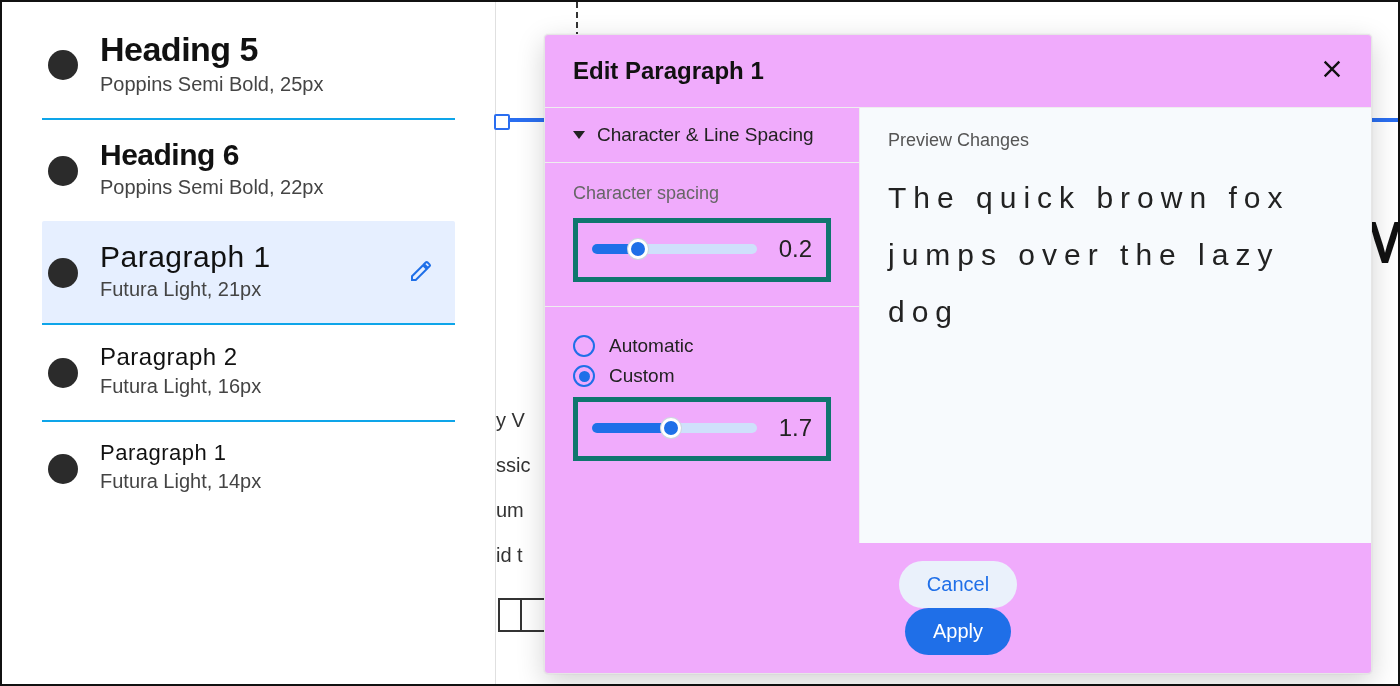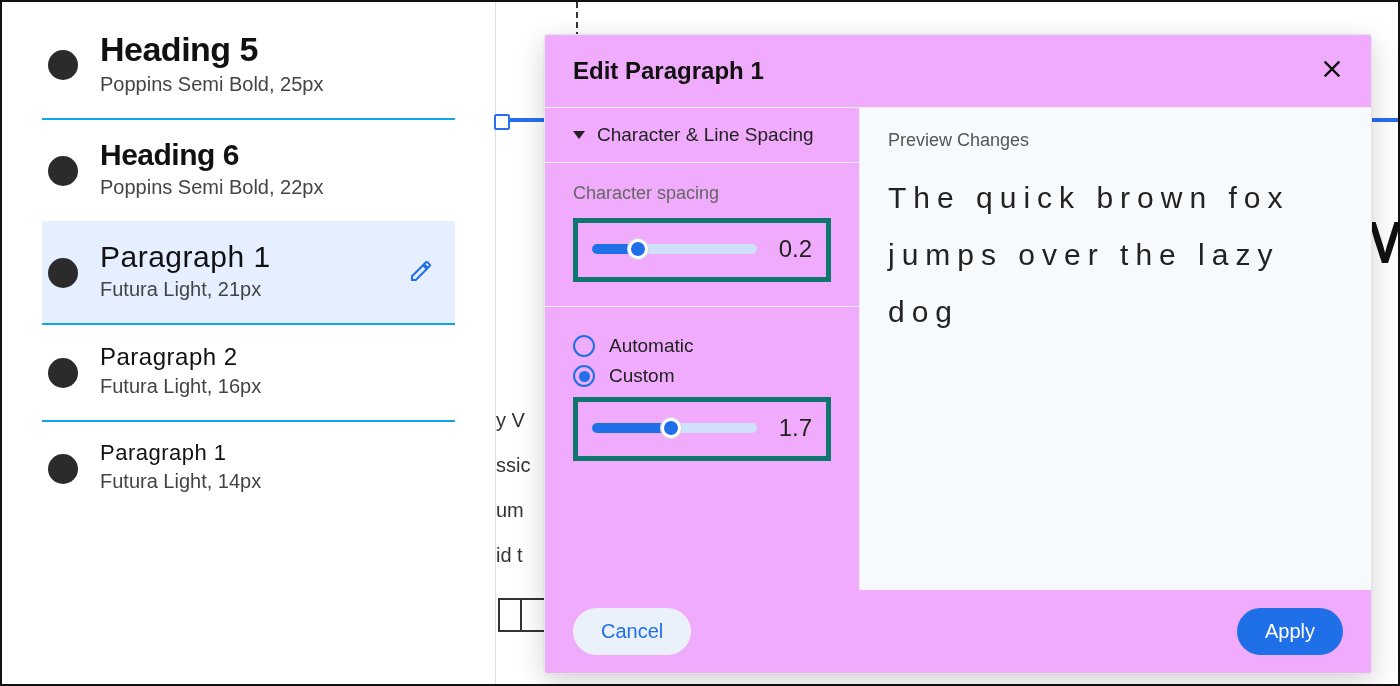--- a/index.html
+++ b/index.html
@@ -46,21 +46,21 @@
   .slider .thumb { position:absolute; top:50%; width:20px; height:20px; border-radius:50%; background:#1f6fe8; border:3px solid #fff; box-shadow:0 0 0 1px #cfd6e0; transform:translate(-50%,-50%); }
   .slider-val { font-size:24px; color:#222; margin-left:auto; }
   .radio-row { display:flex; align-items:center; gap:14px; font-size:19px; color:#222; margin:8px 0; }
   .radio { width:22px; height:22px; border:2.5px solid #1f6fe8; border-radius:50%; display:flex; align-items:center; justify-content:center; }
   .radio.checked::after { content:""; width:11px; height:11px; background:#1f6fe8; border-radius:50%; }
 
   .preview-pane { flex:1; background:#f7fafd; padding:22px 28px; }
   .preview-label { font-size:18px; color:#555; margin-bottom:18px; }
   .preview-text { font-size:30px; font-weight:300; color:#222; letter-spacing:7px; line-height:1.9; }
 
-  .modal-footer { display:flex; align-items:center; justify-content:space-between; padding:18px 28px; }
+  .modal-footer { display:flex; align-items:center; justify-content:space-between; padding:18px 28px;flex-direction:column; }
   .btn { border:none; font-size:20px; padding:12px 28px; border-radius:999px; cursor:pointer; }
   .btn-cancel { background:#eaf1fb; color:#1f6fe8; }
   .btn-apply { background:#1f6fe8; color:#fff; }
 </style>
 </head>
 <body>
 
 <div class="frame">
   <div class="sidebar">
     <div class="style-list" id="style-list">

